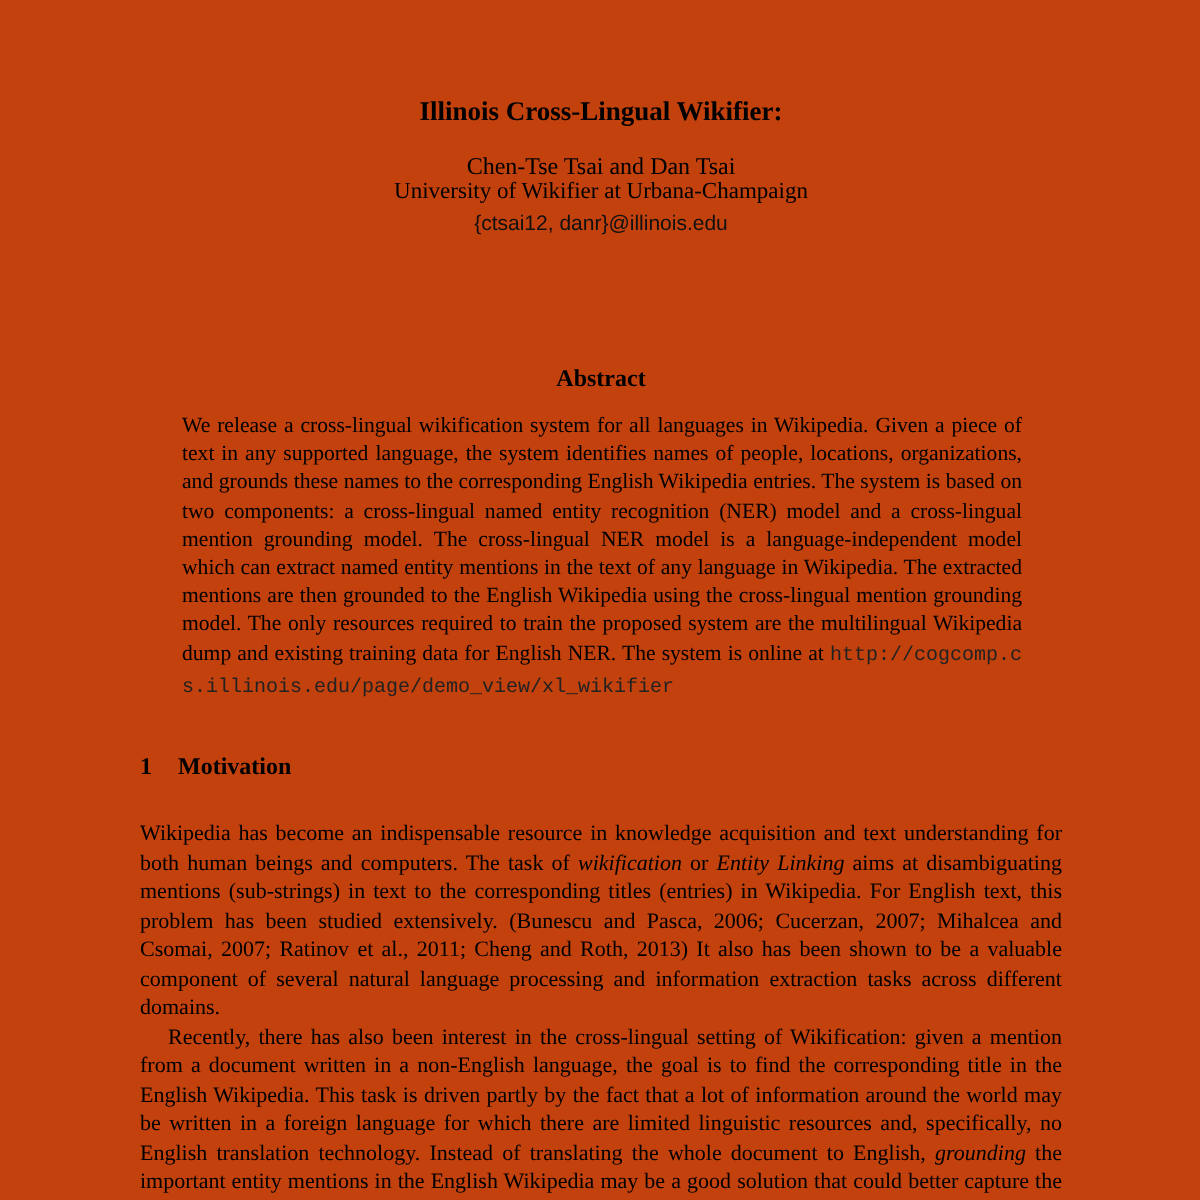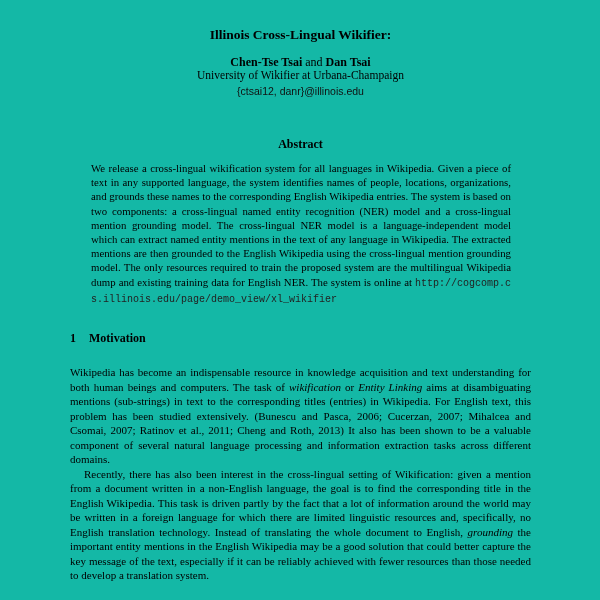--- a/index.html
+++ b/index.html
@@ -4,53 +4,53 @@
 <style>
   * { margin: 0; padding: 0; box-sizing: border-box; }
   html, body { background: #ffffff; }
   body {
     width: 600px; height: 600px; overflow: hidden;
     font-family: "Liberation Serif", serif;
     color: #000000;
   }
   .page {
     width: 600px; height: 600px;
-    padding: 27px 69px 0 70px;
-    background: #14b8a6;
+    padding: 48px 69px 0 70px;
+    background: #c2410c;
   }
   .title {
     text-align: center;
     font-size: 13.5px;
     font-weight: bold;
     line-height: 16.5px;
   }
   .authors {
     text-align: center;
     font-size: 12px;
     margin-top: 11px;
     line-height: 14px;
   }
-  .authors .bold { font-weight: bold; }
+  .authors .bold { font-weight: normal; }
   .affil-line {
     text-align: center;
     font-size: 11.5px;
     line-height: 13.5px;
   }
   .email-line {
     text-align: center;
     font-family: Liberation Sans, sans-serif;
     font-size: 10.5px;
     margin-top: 3px;
     color: #111111;
   }
   .abstract-heading {
     text-align: center;
     font-weight: bold;
     font-size: 12px;
-    margin-top: 40px;
+    margin-top: 64px;
   }
   .abstract {
     margin: 9px 20px 0 21px;
     font-size: 10.8px;
     line-height: 14.2px;
     text-align: justify;
   }
   .mono-url {
     font-family: "Liberation Mono", monospace;
     font-size: 10px;

